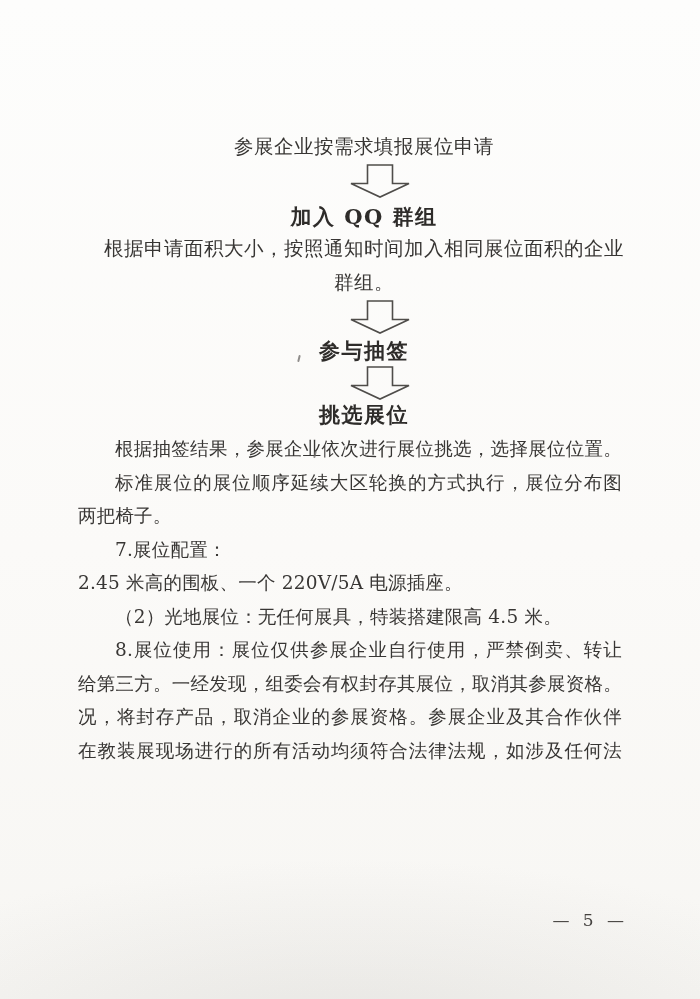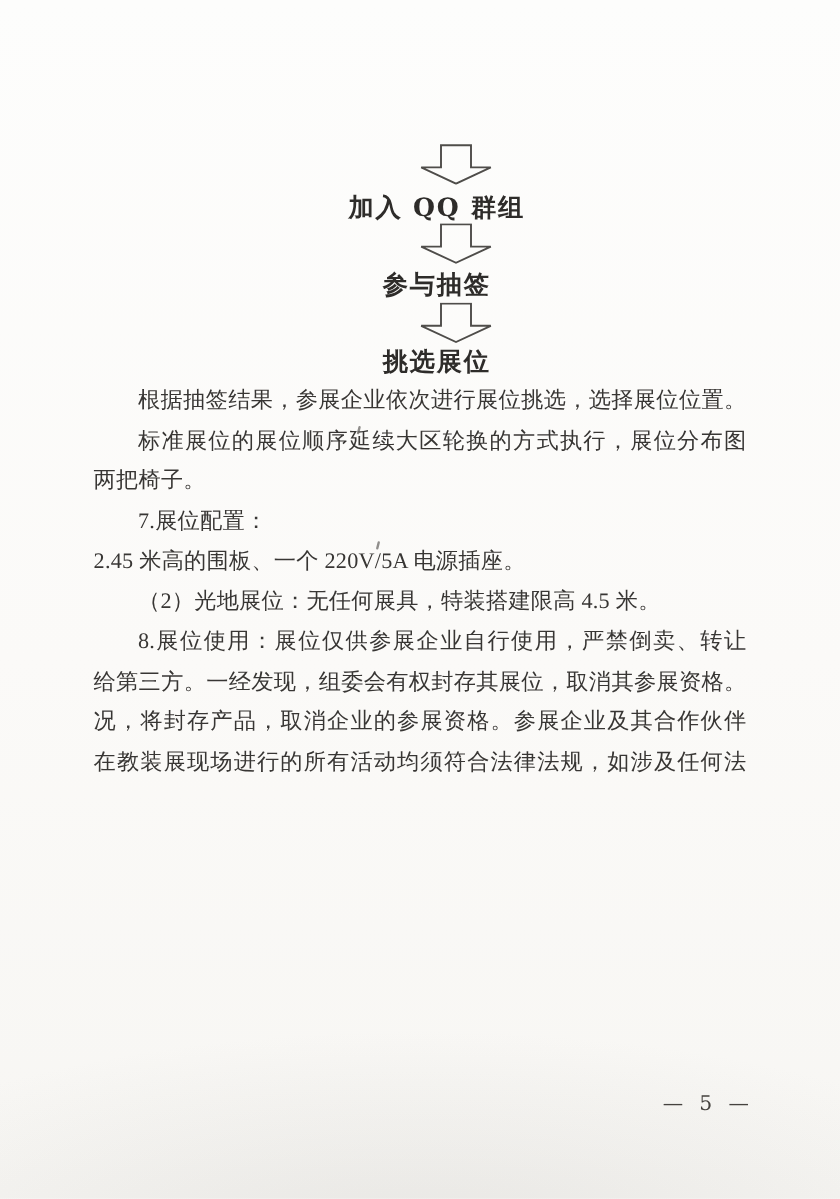--- a/index.html
+++ b/index.html
@@ -26,21 +26,20 @@
   .arrow-row { height:34px; line-height:0; }
   .arrow-row svg { transform:translateX(16px); }
   .mt10{margin-top:10px;} .mt6{margin-top:6px;} .mt4{margin-top:4px;}
   .mt2{margin-top:2px;} .mt0{margin-top:0;}
   
   .bodyText { margin-top:4px; }
   .bline {
     font-size:18.5px; line-height:33.5px;
     text-align:left; white-space:normal;
     letter-spacing:0.2px;
-    font-family:Liberation Serif, serif;
   }
   .bline.full { text-align:justify; text-align-last:justify; }
   .bline.indent { text-indent:37px; }
   .bline.gapTop { margin-top:7px; }
   
   .pageNum {
     position:absolute; top:910px; right:72px;
     font-size:17px; letter-spacing:4px; color:#45423f;
   }
   
@@ -53,28 +52,33 @@
   .speck.s2 { left:314px; top:451px; }
 </style>
 </head>
 <body>
 
 <div class="page">
   <div class="content">
 
     <section class="flow">
 
+      <div class="flow-desc mt10">参展企业按需求填报展位申请</div>
 
       <div class="arrow-row mt0">
         <svg width="62" height="34" viewBox="0 0 62 34">
           <path d="M18.5 1 H43.5 V19.5 H60 L31 33 L2 19.5 H18.5 Z" fill="none" stroke="#4f4d4a" stroke-width="1.6" stroke-linejoin="miter"></path>
         </svg>
       </div>
 
       <div class="flow-title mt6">加入 QQ 群组</div>
+      <div class="flow-desc mt2">
+        <div>根据申请面积大小，按照通知时间加入相同展位面积的企业</div>
+        <div>群组。</div>
+      </div>
 
       <div class="arrow-row mt0">
         <svg width="62" height="34" viewBox="0 0 62 34">
           <path d="M18.5 1 H43.5 V19.5 H60 L31 33 L2 19.5 H18.5 Z" fill="none" stroke="#4f4d4a" stroke-width="1.6" stroke-linejoin="miter"></path>
         </svg>
       </div>
 
       <div class="flow-title mt4">参与抽签</div>
 
       <div class="arrow-row mt2">

